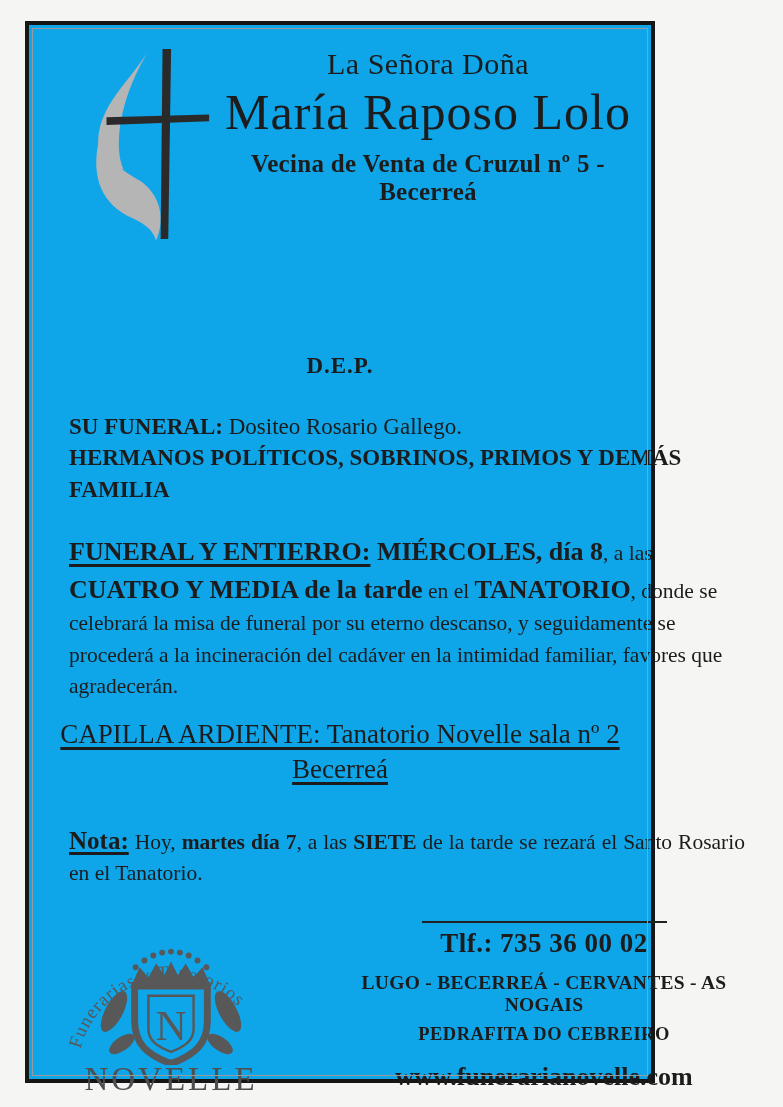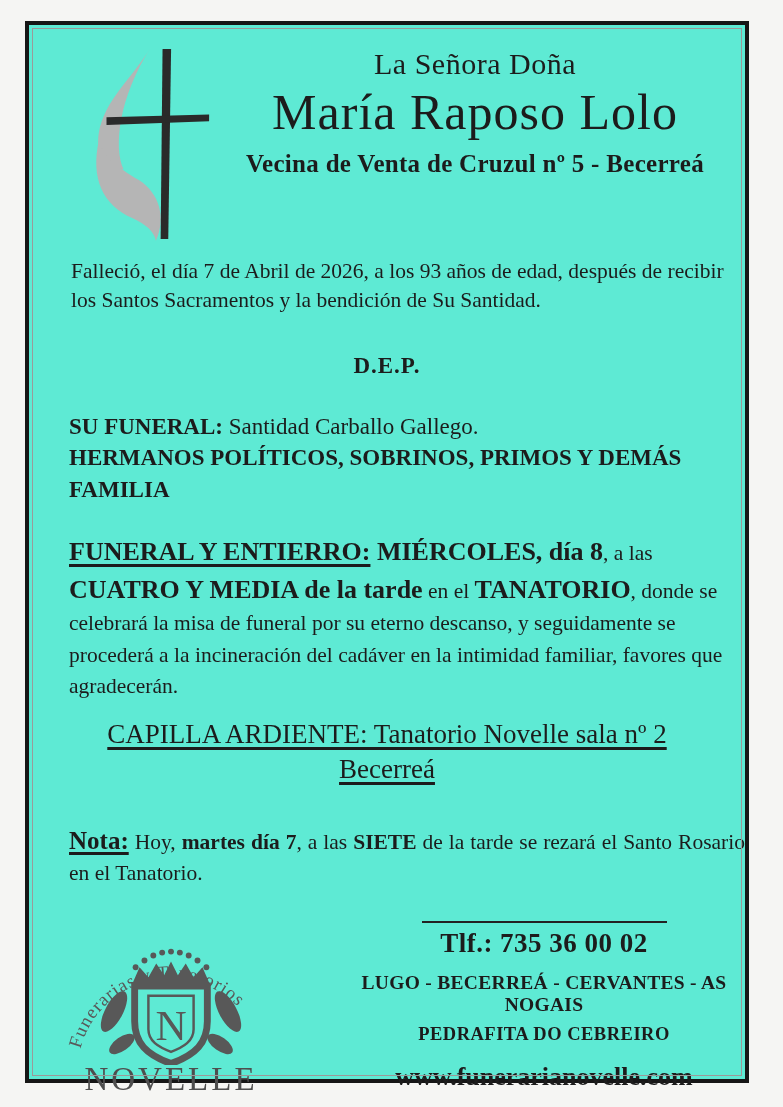--- a/index.html
+++ b/index.html
@@ -7,22 +7,22 @@
   body {
     background:#f5f5f3;
     font-family:"Liberation Serif","DejaVu Serif",serif;
     color:#1c1c1c;
     position:relative;
     overflow:hidden;
   }
   .sheet {
     position:absolute;
     left:25px; top:21px;
-    width:724px; height:1062px;
-    background:#5eead4;
+    width:630px; height:1062px;
+    background:#0ea5e9;
     border:4px solid #161616;
   }
   .sheet::after {
     content:"";
     position:absolute; inset:3px;
     border:1px solid #9a9a9a;
     pointer-events:none;
   }
   
   .brand-mark {
@@ -98,26 +98,25 @@
     <polygon points="109,4 118,4 115,204 107,204" fill="#2a2a2a"></polygon>
     <polygon points="50,76 158,73 158,80 50,84" fill="#2a2a2a"></polygon>
   </svg>
 
   <div class="head-text">
     <div class="salutation">La Señora Doña</div>
     <h1 class="deceased-name">María Raposo Lolo</h1>
     <div class="residence">Vecina de Venta de Cruzul nº 5 - Becerreá</div>
   </div>
 
-  <p class="death-text">Falleció, el día 7 de Abril de 2026, a los 93 años de edad, después de recibir los Santos Sacramentos y la bendición de Su Santidad.</p>
 
   <div class="dep">D.E.P.</div>
 
   <div class="family">
-    <p><span class="b">SU FUNERAL:</span><span> Santidad Carballo Gallego.</span></p>
+    <p><span class="b">SU FUNERAL:</span><span> Dositeo Rosario Gallego.</span></p>
     <p class="b">HERMANOS POLÍTICOS, SOBRINOS, PRIMOS Y DEMÁS FAMILIA</p>
   </div>
 
   <p class="funeral"><span class="f-big f-head">FUNERAL Y ENTIERRO:</span><span class="f-big"> MIÉRCOLES, día 8</span><span>, a las </span><span class="f-big">CUATRO Y MEDIA de la tarde</span><span> en el </span><span class="f-big">TANATORIO</span><span>, donde se celebrará la misa de funeral por su eterno descanso, y seguidamente se procederá a la incineración del cadáver en la intimidad familiar, favores que agradecerán.</span></p>
 
   <div class="chapel">
     <div>CAPILLA ARDIENTE: Tanatorio Novelle sala nº 2</div><br>
     <div>Becerreá</div>
   </div>
 

